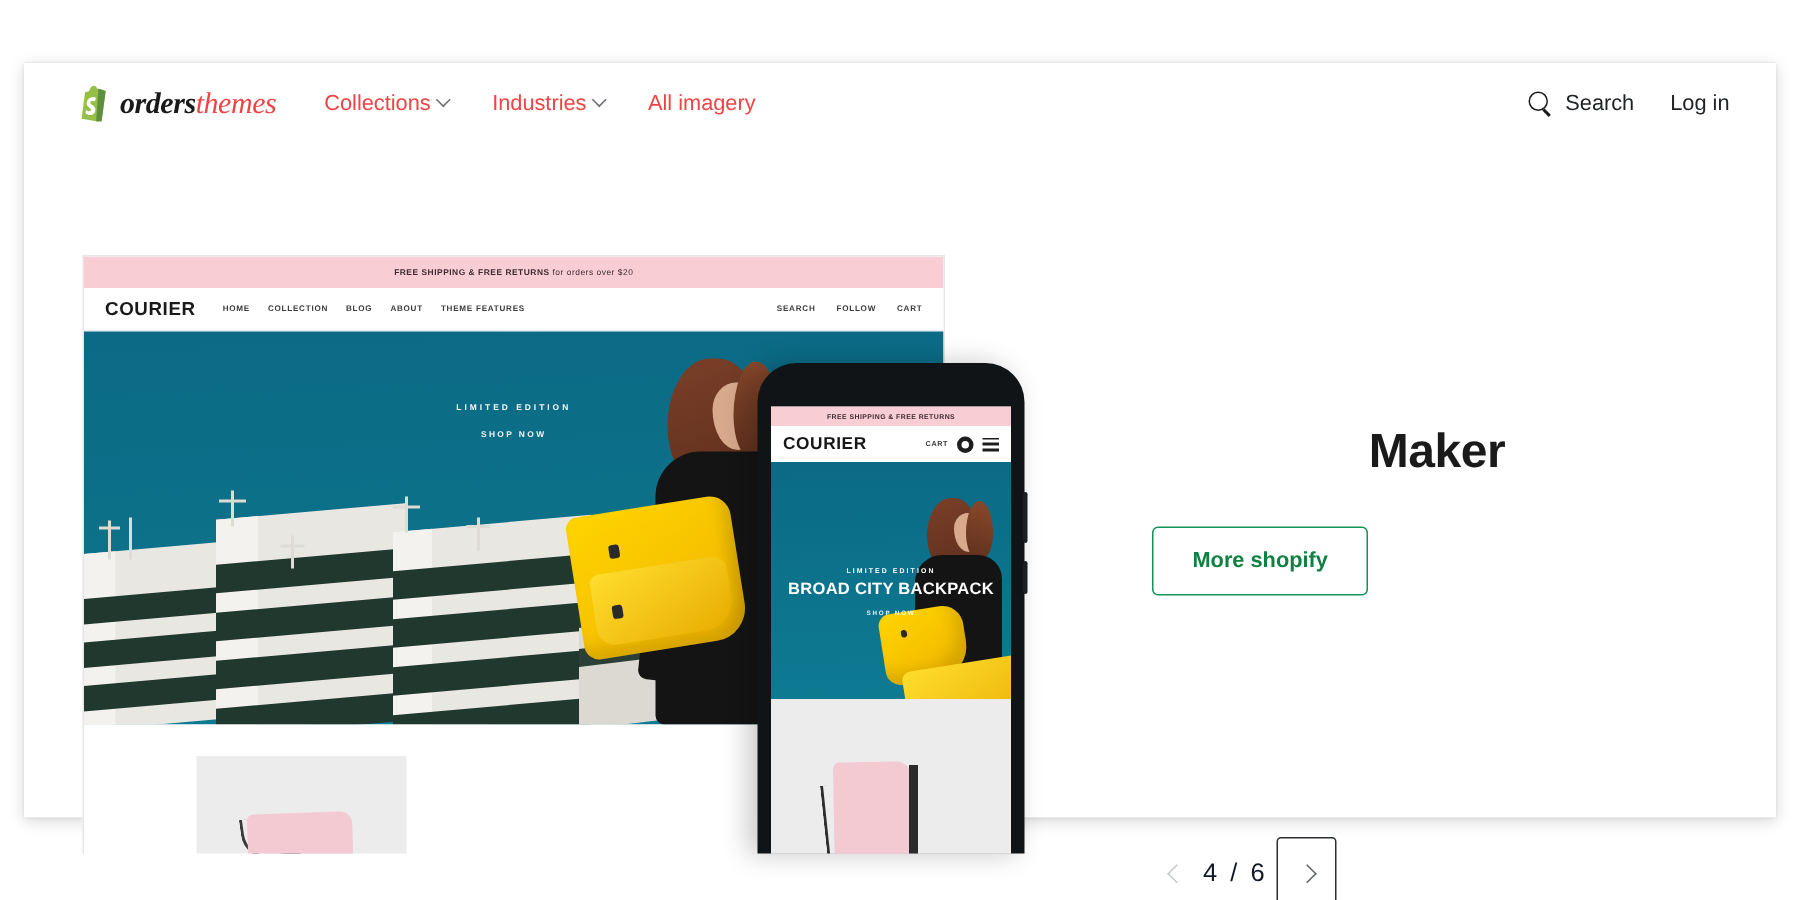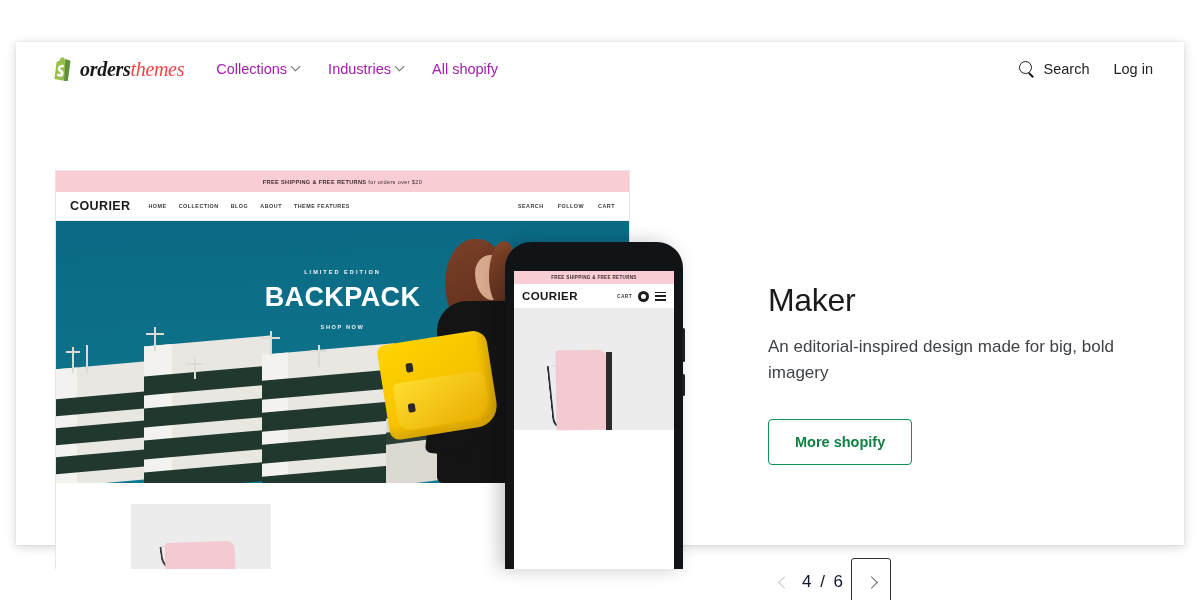--- a/index.html
+++ b/index.html
@@ -28,21 +28,21 @@
     background: #fff;
   }
   .brand { display: flex; align-items: center; gap: 7px; }
   .brand-mark { width: 21px; height: 24px; position: relative; flex: none; }
   .brand-text { font-size: 20px; letter-spacing: -0.3px; white-space: nowrap; }
   .brand-text .b1 { font-weight: bold; font-style: italic; color: #1a1a1a; font-family: "Liberation Serif", serif; }
   .brand-text .b2 { font-weight: normal; font-style: italic; color: #ef4444; font-family: "Liberation Serif", serif; }
 
   .main-nav { display: flex; align-items: center; gap: 28px; margin-left: 32px; }
   .nav-item {
-    font-size: 14.5px; color: #a21caf; white-space: nowrap;
+    font-size: 14.5px; color: #ef4444; white-space: nowrap;
     display: flex; align-items: center; gap: 5px; cursor: pointer;
   }
   .chev { width: 8px; height: 8px; position: relative; top: -2px; flex: none; }
   .chev::after {
     content: ""; position: absolute; left: 0; top: 0;
     width: 6px; height: 6px;
     border-right: 1.3px solid #6b6f73; border-bottom: 1.3px solid #6b6f73;
     transform: rotate(45deg);
   }
 
@@ -206,21 +206,21 @@
   .ph-prod-strap {
     position:absolute; left:36px; top:56px; width:34px; height:66px;
     border-left:2px solid #2e2e2e; border-bottom:2px solid #2e2e2e;
     border-radius: 0 0 0 14px; transform: rotate(-6deg);
   }
   .ph-prod-dark { position:absolute; left:92px; top:44px; width:6px; height:78px; background:#2b2b2b; }
 
   
   .detail { position: absolute; left: 752px; top: 186px; width: 380px; }
   .theme-name {
-    font-size: 32px; font-weight: normal; color: #1a1a1a; letter-spacing: -0.3px;
+    font-size: 32px; font-weight: bold; color: #1a1a1a; letter-spacing: -0.3px; text-align: center;
   }
   .theme-desc {
     font-size: 17px; line-height: 1.55; color: #3f4347; margin-top: 15px;
     max-width: 355px;
   }
   .details-btn {
     margin-top: 32px; display: inline-block;
     border: 1.5px solid #119359; color: #108043; background: #fff;
     font-size: 14.5px; font-weight: bold; padding: 14px 26px; border-radius: 4px;
     cursor: pointer; font-family: "Liberation Sans", sans-serif;
@@ -269,21 +269,21 @@
     <nav class="main-nav">
       <div class="nav-item">
         <span>Collections</span>
         <span class="chev"></span>
       </div>
       <div class="nav-item">
         <span>Industries</span>
         <span class="chev"></span>
       </div>
       <div class="nav-item">
-        <span>All shopify</span>
+        <span>All imagery</span>
       </div>
     </nav>
 
     <div class="header-right">
       <div class="search-link">
         <span class="mag"></span>
         <span>Search</span>
       </div>
       <div class="login-link">Log in</div>
     </div>
@@ -359,21 +359,20 @@
           <div class="m-arm"></div>
           <div class="bag">
             <span class="bag-clip" style="left:26px; top:22px;"></span>
             <span class="bag-clip" style="left:22px; top:62px;"></span>
           </div>
         </div>
 
         <div class="hero-copy">
           <div class="hero-kicker">LIMITED EDITION</div>
           <div class="hero-title">
-            <div>BACKPACK</div>
           </div>
           <div class="hero-shop">SHOP NOW</div>
         </div>
       </div>
 
       <div class="mock-lower">
         <div class="prod-card">
           <div class="prod-strap"></div>
           <div class="prod-pink"></div>
         </div>
@@ -394,31 +393,46 @@
           <div class="ph-right">
             <span class="ph-cart-txt">CART</span>
             <span class="ph-badge"></span>
             <span class="ph-burger">
                 <i></i>
                 <i></i>
                 <i></i>
               </span>
           </div>
         </div>
+        <div class="ph-hero">
+          <div class="ph-model">
+            <div class="m-hair" style="left:22px; top:6px; width:34px; height:48px;"></div>
+            <div class="m-face" style="left:40px; top:16px; width:20px; height:26px;"></div>
+            <div class="m-hair2" style="left:48px; top:8px; width:18px; height:38px;"></div>
+            <div class="m-body" style="left:14px; top:44px; width:58px; height:96px; border-radius:18px 16px 0 0;"></div>
+            <div class="bag" style="left:-8px; top:80px; width:56px; height:48px;">
+              <span class="bag-clip" style="left:14px; top:12px; width:4px; height:5px;"></span>
+            </div>
+          </div>
+          <div class="ph-hero-copy">
+            <div class="ph-kicker">LIMITED EDITION</div>
+            <div class="ph-title">BROAD CITY BACKPACK</div>
+            <div class="ph-shop">SHOP NOW</div>
+          </div>
+        </div>
         <div class="ph-lower">
           <div class="ph-prod-strap"></div>
           <div class="ph-prod-pink"></div>
           <div class="ph-prod-dark"></div>
         </div>
       </div>
     </div>
 
     <div class="detail">
       <div class="theme-name">Maker</div>
-      <div class="theme-desc">An editorial-inspired design made for big, bold imagery</div>
       <div class="details-btn">More shopify</div>
     </div>
 
     <div class="pager">
       <div class="pg-prev">
         <span class="ar"></span>
       </div>
       <div class="pg-count">4 / 6</div>
       <div class="pg-next">
         <span class="ar"></span>

